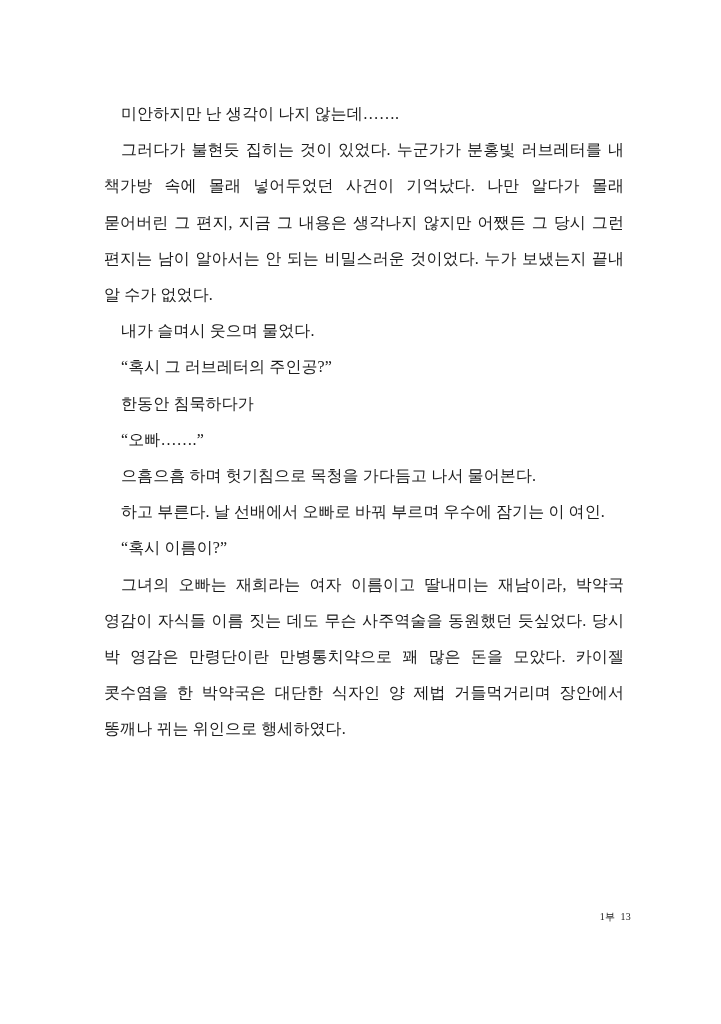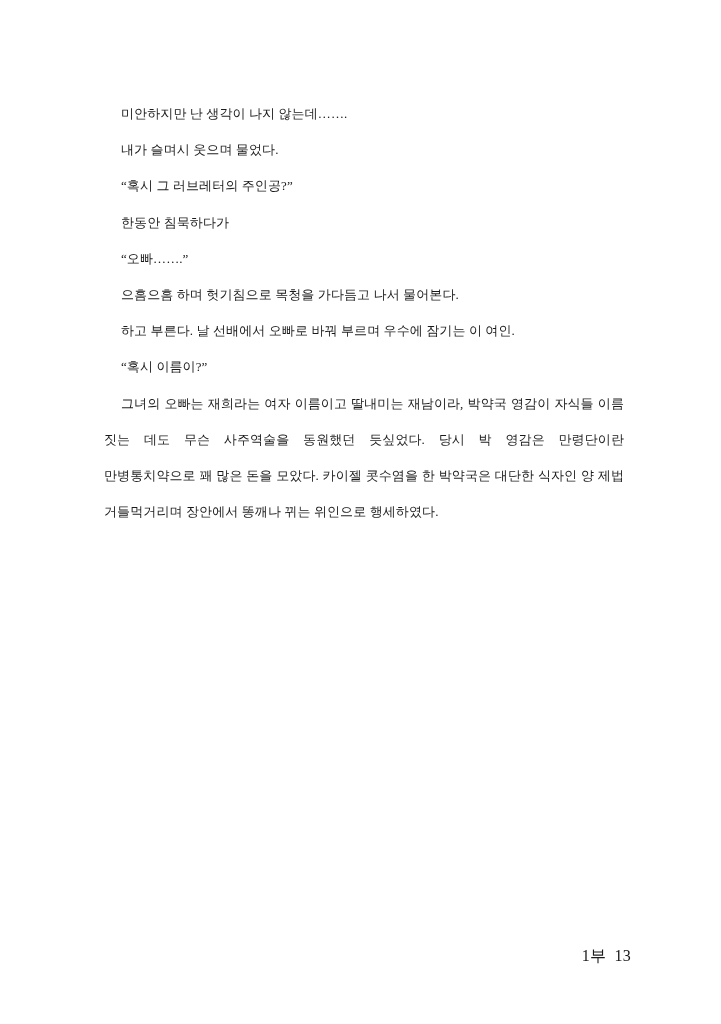--- a/index.html
+++ b/index.html
@@ -16,50 +16,51 @@
     font-family: "Liberation Serif", "DejaVu Serif", serif;
   }
   .text-block {
     position: absolute;
     left: 104px;
     top: 96px;
     width: 520px;
   }
   .para {
     margin: 0;
-    font-size: 13px;
+    font-size: 16px;
     line-height: 36.2px;
     color: #1a1a1a;
     text-align: justify;
     text-justify: inter-character;
     text-indent: 17px;
     word-break: keep-all;
     letter-spacing: 0.1px;
   }
   .para.last-line-natural {
     text-align-last: left;
   }
   .footer {
     position: absolute;
     right: 90px;
-    top: 946px;
-    font-size: 16px;
+    top: 907px;
+    font-size: 10px;
     line-height: 20px;
     color: #1a1a1a;
     white-space: pre;
     letter-spacing: 0.2px;
   }
 </style>
 </head>
 <body>
 
 <div class="page">
 
   <div class="text-block">
     <p class="para last-line-natural">미안하지만 난 생각이 나지 않는데…….</p>
+    <p class="para last-line-natural">그러다가 불현듯 집히는 것이 있었다. 누군가가 분홍빛 러브레터를 내 책가방 속에 몰래 넣어두었던 사건이 기억났다. 나만 알다가 몰래 묻어버린 그 편지, 지금 그 내용은 생각나지 않지만 어쨌든 그 당시 그런 편지는 남이 알아서는 안 되는 비밀스러운 것이었다. 누가 보냈는지 끝내 알 수가 없었다.</p>
     <p class="para last-line-natural">내가 슬며시 웃으며 물었다.</p>
     <p class="para last-line-natural">“혹시 그 러브레터의 주인공?”</p>
     <p class="para last-line-natural">한동안 침묵하다가</p>
     <p class="para last-line-natural">“오빠…….”</p>
     <p class="para last-line-natural">으흠으흠 하며 헛기침으로 목청을 가다듬고 나서 물어본다.</p>
     <p class="para last-line-natural">하고 부른다. 날 선배에서 오빠로 바꿔 부르며 우수에 잠기는 이 여인.</p>
     <p class="para last-line-natural">“혹시 이름이?”</p>
     <p class="para last-line-natural">그녀의 오빠는 재희라는 여자 이름이고 딸내미는 재남이라, 박약국 영감이 자식들 이름 짓는 데도 무슨 사주역술을 동원했던 듯싶었다. 당시 박 영감은 만령단이란 만병통치약으로 꽤 많은 돈을 모았다. 카이젤 콧수염을 한 박약국은 대단한 식자인 양 제법 거들먹거리며 장안에서 똥깨나 뀌는 위인으로 행세하였다.</p>
   </div>
 

